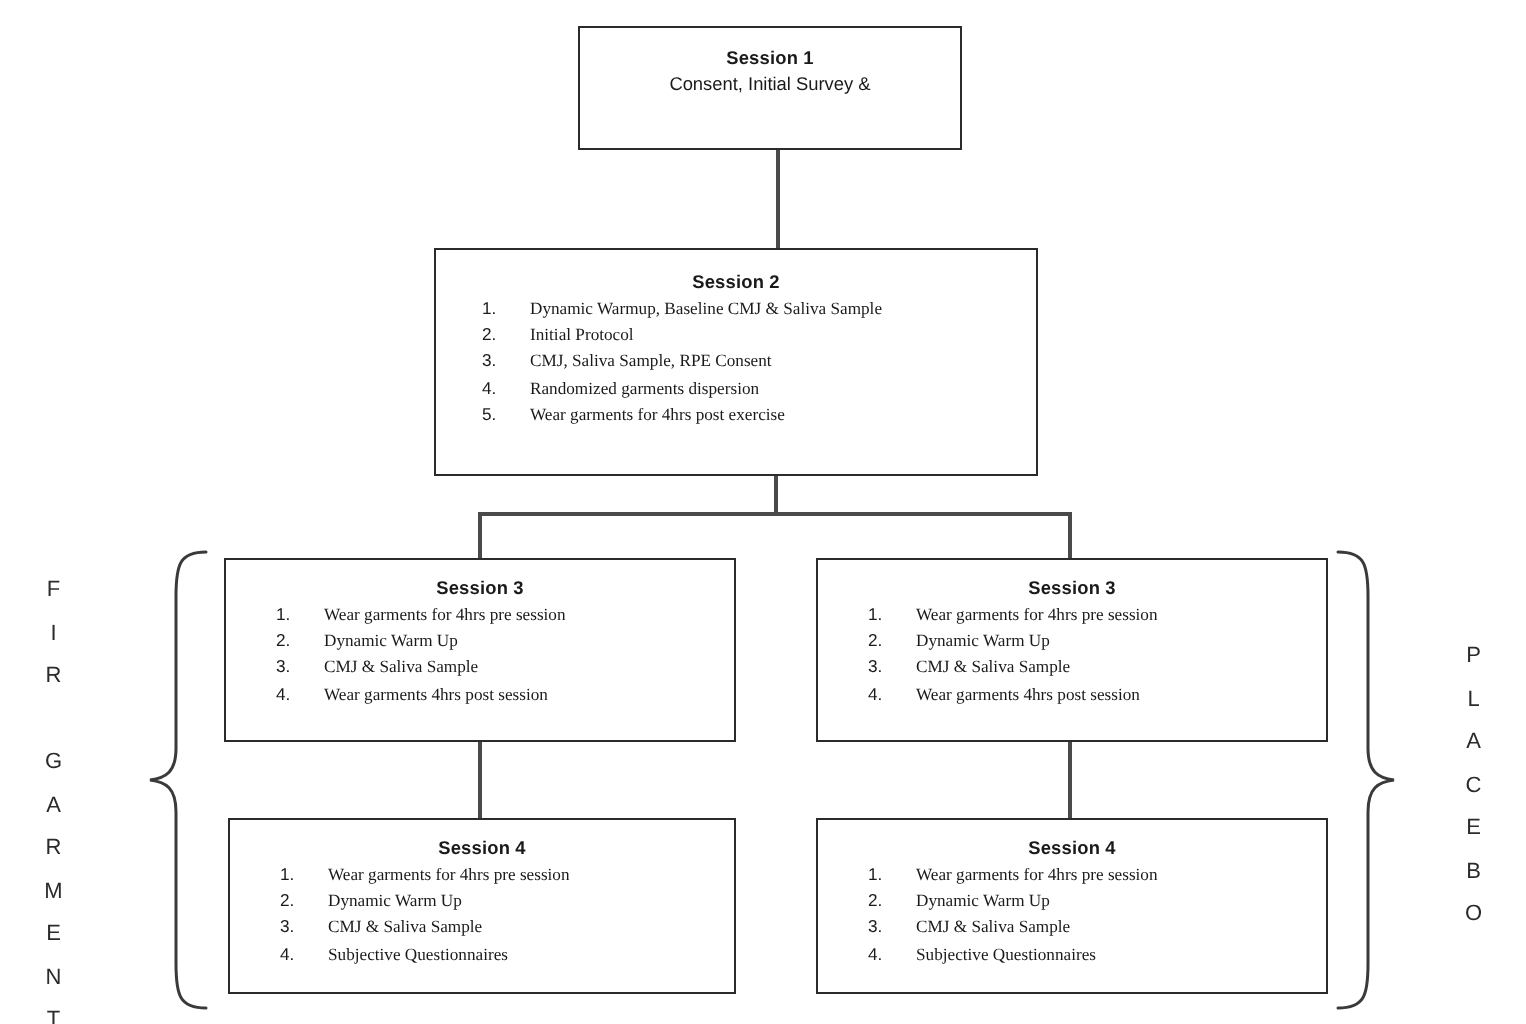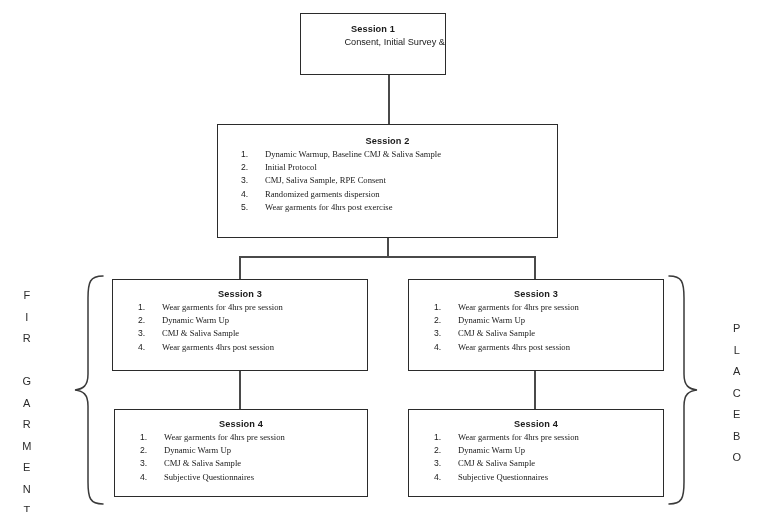--- a/index.html
+++ b/index.html
@@ -28,21 +28,21 @@
     z-index: 3;
   }
   .node-title {
     text-align: center;
     font-weight: bold;
     font-size: 9.2px;
     line-height: 13px;
     letter-spacing: 0.1px;
   }
   .node-sub {
-    text-align: right;
+    text-align: center;
     font-size: 9.2px;
     line-height: 13px;
   }
   .olist {
     margin: 0;
     padding: 0;
     list-style: none;
   }
   .olist li {
     display: flex;
@@ -55,25 +55,25 @@
     flex: 0 0 24px;
     text-align: left;
   }
   .olist li .txt {
     flex: 1 1 auto;
     font-family: Liberation Serif, serif;
   }
 
   
   #session1 {
-    left: 300px; top: 13px; width: 146px; height: 62px;
+    left: 289px; top: 13px; width: 192px; height: 62px;
     padding-top: 9px;
   }
   #session2 {
-    left: 217px; top: 124px; width: 341px; height: 114px;
+    left: 217px; top: 124px; width: 302px; height: 114px;
     padding-top: 10px;
   }
   #session2 .olist { margin-left: 23px; }
 
   #session3-left {
     left: 112px; top: 279px; width: 256px; height: 92px;
     padding-top: 8px;
   }
   #session3-right {
     left: 408px; top: 279px; width: 256px; height: 92px;

